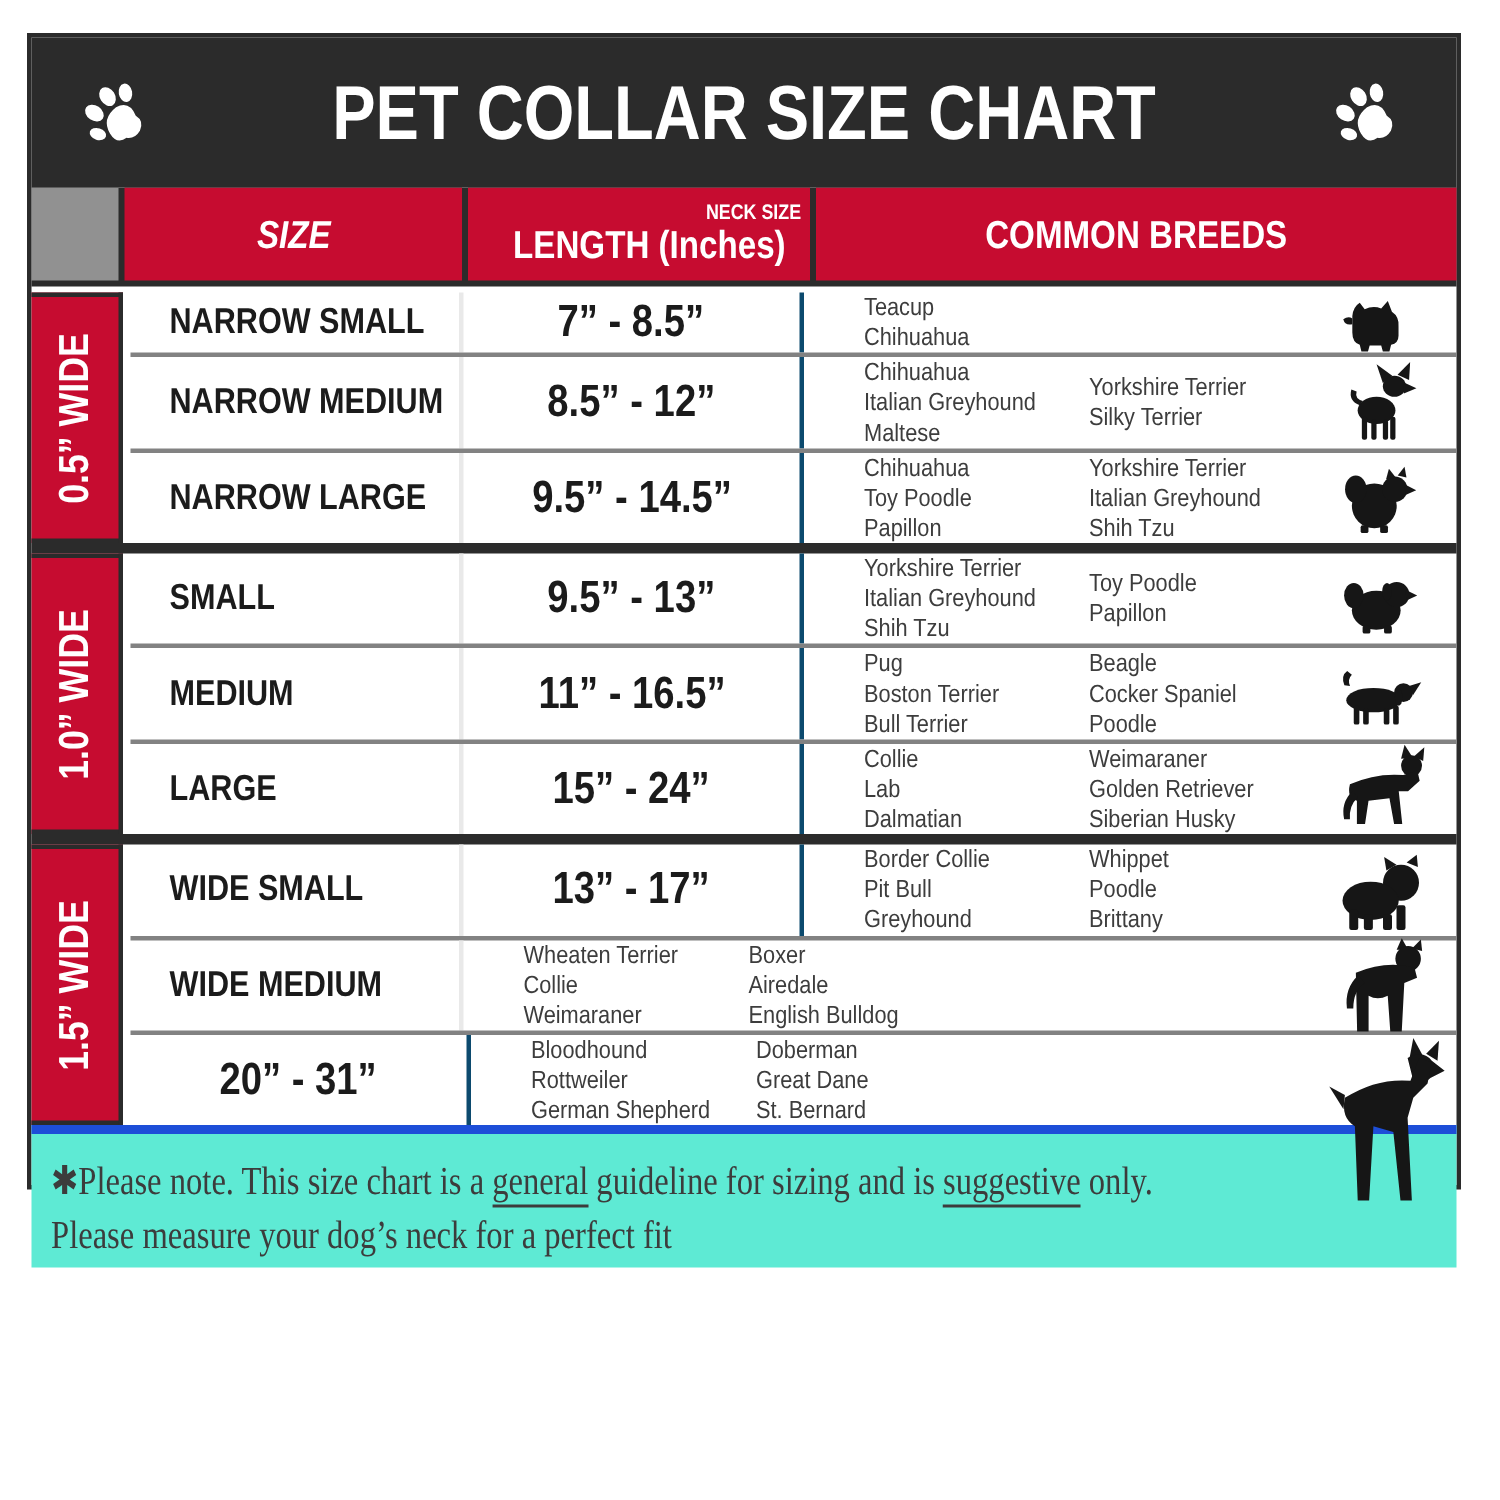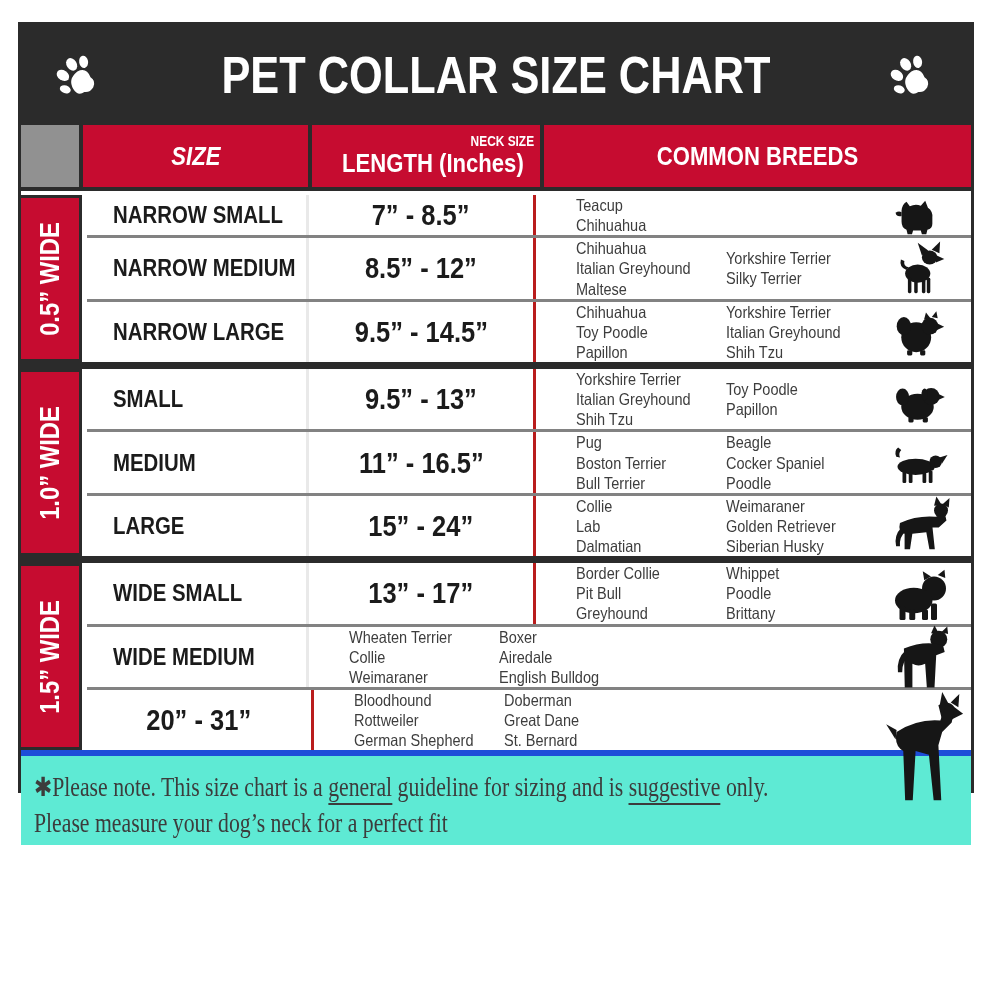--- a/index.html
+++ b/index.html
@@ -33,21 +33,21 @@
     box-sizing:border-box;display:flex;align-items:center;justify-content:center;}
   .vlabel{transform:rotate(-90deg) scaleX(.85);white-space:nowrap;color:#fff;
     font-weight:bold;font-size:28px;}
   .grows{flex:1;display:flex;flex-direction:column;margin-left:5px;}
   .row{flex:1;display:flex;align-items:stretch;}
   .rdiv{flex:none;height:3px;background:#828282;}
   .cell{display:flex;align-items:center;box-sizing:border-box;}
   .cell.size{width:222px;flex:none;padding-left:26px;border-right:3px solid #E9E9E9;}
   .cell.size span{font-weight:bold;font-size:24px;color:#1B1B1B;transform:scaleX(.85);
     transform-origin:0 50%;white-space:nowrap;}
-  .cell.len{width:227px;flex:none;justify-content:center;border-right:3px solid #b91c1c;}
+  .cell.len{width:227px;flex:none;justify-content:center;border-right:3px solid #0c4a6e;}
   .cell.len span{font-weight:bold;font-size:30px;color:#1B1B1B;transform:scaleX(.85);
     white-space:nowrap;}
   .cell.breeds{flex:1;padding-left:40px;position:relative;}
   .bcol{width:150px;flex:none;font-size:16.5px;color:#3D3D3D;line-height:1.22;
     white-space:pre-line;transform:scaleX(.88);transform-origin:0 50%;}
   .bcol.second{width:160px;}
   .iconarea{position:absolute;right:6px;top:0;bottom:0;width:96px;display:flex;
     align-items:center;justify-content:center;}
   .dog{color:#161616;}
   .h44{height:44px;width:55px;} .h50{height:50px;width:63px;} .h52{height:52px;width:65px;}

